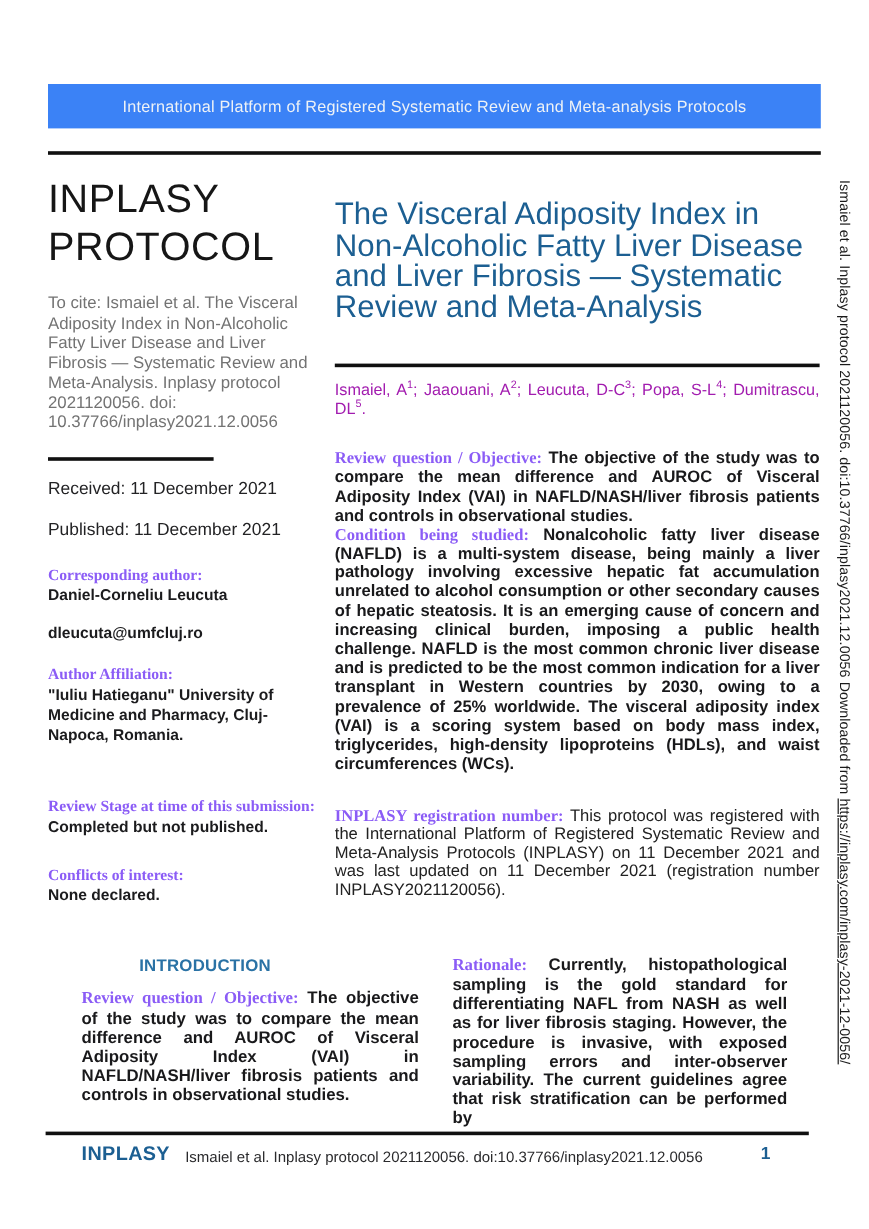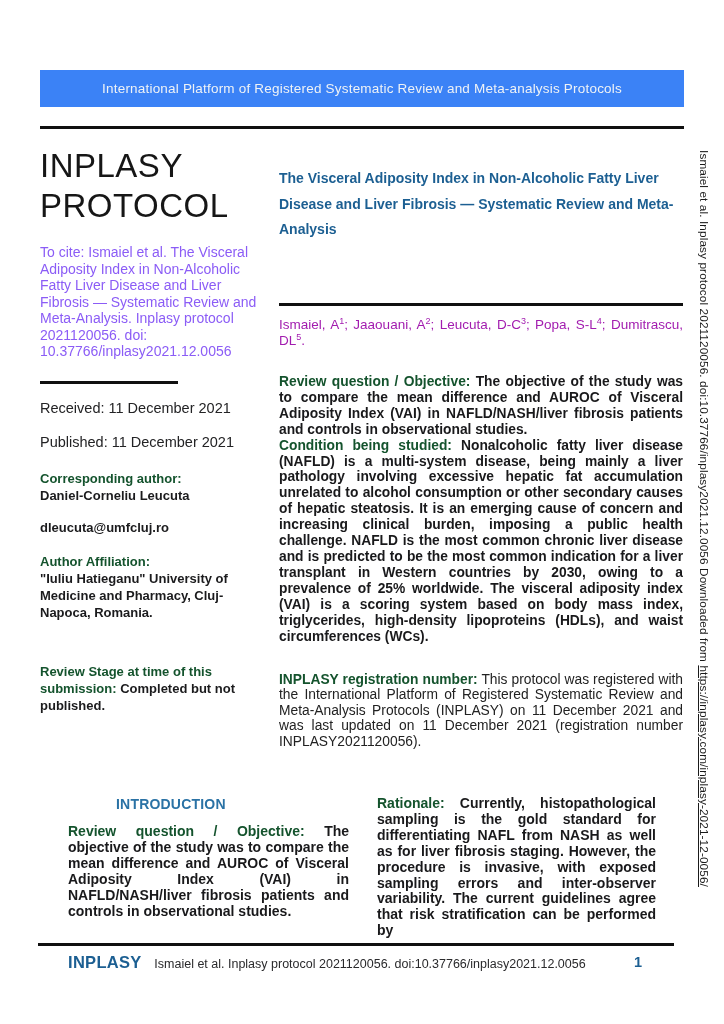--- a/index.html
+++ b/index.html
@@ -25,38 +25,38 @@
   .rule-foot  { left:38px;  top:943px; width:636px; }
 
   
   .masthead {
     position:absolute; left:40px; top:146px; width:230px;
     font-size:33px; font-weight:400; line-height:40px; color:#161616;
     letter-spacing:.5px;
   }
   .citation {
     position:absolute; left:40px; top:244px; width:228px;
-    font-size:14px; line-height:16.5px; color:#8b5cf6;
+    font-size:14px; line-height:16.5px; color:#737373;
   }
   .meta-line { position:absolute; left:40px; width:232px; font-size:14.5px; color:#232325; }
   .received  { top:400px; }
   .published { top:434px; }
   .lblock { position:absolute; left:40px; width:232px; font-size:13px; line-height:17px; font-weight:700; color:#1b1b1d; }
   .corresponding { top:470px; }
   .email-block   { top:519px; }
   .affiliation   { top:553px; }
   .support       { top:633px; }
   .review-stage  { top:663px; }
   .conflicts     { top:720px; }
-  .blue-lbl { color:#14532d; font-weight:700; }
+  .blue-lbl { color:#8b5cf6; font-weight:700;font-family:Liberation Serif, serif; }
 
   
   .title {
     position:absolute; left:279px; top:166px; width:404px;
-    font-size:14px; line-height:25.5px; font-weight:700; color:#1c5f92;
+    font-size:26px; line-height:25.5px; font-weight:400; color:#1c5f92;
   }
   .authors {
     position:absolute; left:279px; top:317px; width:404px;
     font-size:13.5px; line-height:16px; color:#a21caf; text-align:justify;
   }
   .authors sup { font-size:9px; line-height:0; }
   .body-col {
     position:absolute; left:279px; top:374px; width:404px;
   }
   .jpara {
@@ -145,20 +145,24 @@
     <span class="blue-lbl">Author Affiliation:</span><br>
     <span>"Iuliu Hatieganu" University of Medicine and Pharmacy, Cluj-Napoca, Romania.</span>
   </div>
 
 
   <div class="lblock review-stage">
     <span class="blue-lbl">Review Stage at time of this submission:</span>
     <span>Completed but not published.</span>
   </div>
 
+  <div class="lblock conflicts">
+    <span class="blue-lbl">Conflicts of interest:</span><br>
+    <span>None declared.</span>
+  </div>
 
   <h2 class="title">The Visceral Adiposity Index in Non-Alcoholic Fatty Liver Disease and Liver Fibrosis — Systematic Review and Meta-Analysis</h2>
 
   <div class="rule rule-title"></div>
 
   <p class="authors">
     <span>Ismaiel, A</span><sup>1</sup><span>; </span>
     <span>Jaaouani, A</span><sup>2</sup><span>; </span>
     <span>Leucuta, D-C</span><sup>3</sup><span>; </span>
     <span>Popa, S-L</span><sup>4</sup><span>; </span>

